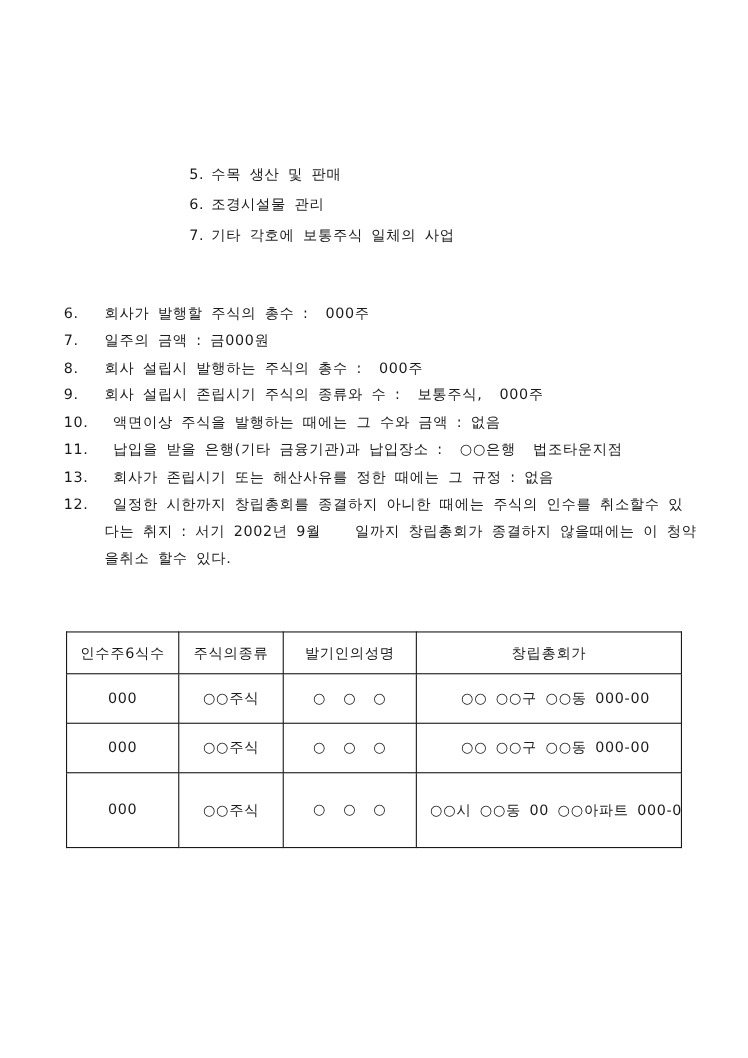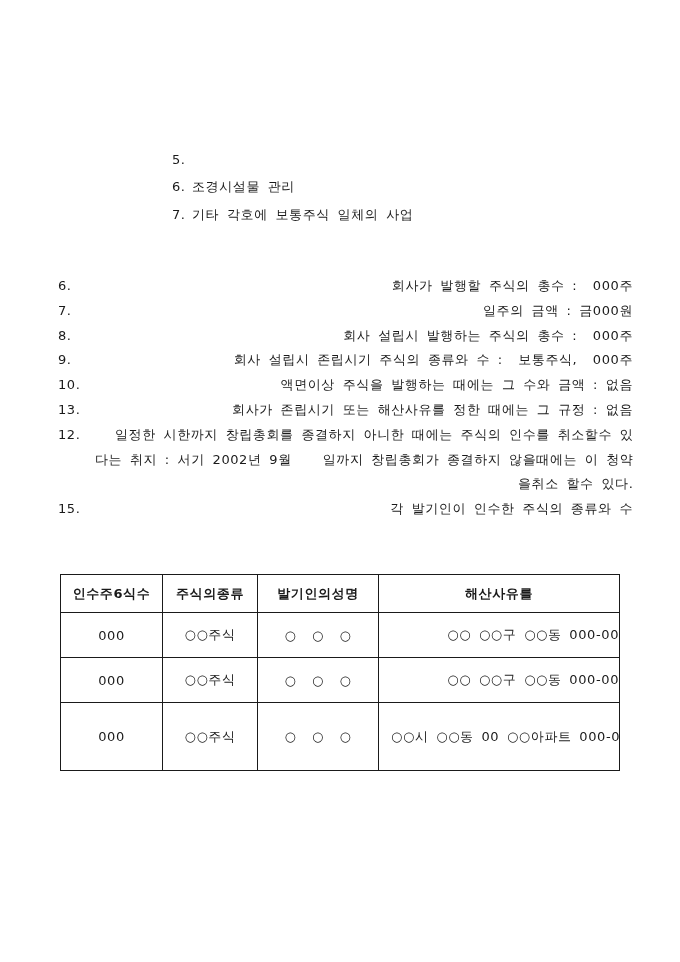--- a/index.html
+++ b/index.html
@@ -18,53 +18,54 @@
   .sub-list { position: absolute; left: 172px; top: 146px; }
   .srow { display: flex; line-height: 27.4px; word-spacing: 3px; }
   .snum { flex: 0 0 20px; }
   .stxt { white-space: pre; }
 
   
   .main-list { position: absolute; left: 58px; top: 274px; width: 575px; }
   .mrow { display: flex; }
   .mnum { flex: 0 0 37px; line-height: 24.8px; }
   .mtxt { flex: 1; }
-  .mline { line-height: 24.8px; white-space: pre; word-spacing: 3px; text-align: right; }
+  .mline { line-height: 24.8px; white-space: pre; word-spacing: 3px; }
 
   
   .founders {
     position: absolute; left: 60px; top: 574px;
     border-collapse: collapse; table-layout: fixed;
     width: 559px;
   }
   .founders th, .founders td {
     border: 1px solid #1a1a1a;
     font-weight: normal;
     text-align: center;
     vertical-align: middle;
     font-size: 13px;
     letter-spacing: 0.6px;
     word-spacing: 3px;
     padding: 0;
     white-space: pre;
     overflow: hidden;
   }
-  .founders .hrow th { height: 37px; font-weight: bold; }
+  .founders .hrow th { height: 37px; }
   .founders .r1 td, .founders .r2 td { height: 44px; }
   .founders .r3 td { height: 67px; }
-  .founders td.addr { text-align: right; padding-left: 12px; }
+  .founders td.addr { text-align: center; padding-left: 12px; }
 </style>
 </head>
 <body>
 
 <div class="page">
 
   <div class="sub-list">
     <div class="srow">
       <span class="snum">5.</span>
+      <span class="stxt">수목 생산 및 판매</span>
     </div>
     <div class="srow">
       <span class="snum">6.</span>
       <span class="stxt">조경시설물 관리</span>
     </div>
     <div class="srow">
       <span class="snum">7.</span>
       <span class="stxt">기타 각호에 보통주식 일체의 사업</span>
     </div>
   </div>
@@ -94,54 +95,54 @@
         <div class="mline">회사 설립시 존립시기 주식의 종류와 수 :  보통주식,  000주</div>
       </div>
     </div>
     <div class="mrow">
       <span class="mnum">10.</span>
       <div class="mtxt">
         <div class="mline"> 액면이상 주식을 발행하는 때에는 그 수와 금액 : 없음</div>
       </div>
     </div>
     <div class="mrow">
+      <span class="mnum">11.</span>
+      <div class="mtxt">
+        <div class="mline"> 납입을 받을 은행(기타 금융기관)과 납입장소 :  ○○은행  법조타운지점</div>
+      </div>
+    </div>
+    <div class="mrow">
       <span class="mnum">13.</span>
       <div class="mtxt">
         <div class="mline"> 회사가 존립시기 또는 해산사유를 정한 때에는 그 규정 : 없음</div>
       </div>
     </div>
     <div class="mrow">
       <span class="mnum">12.</span>
       <div class="mtxt">
         <div class="mline"> 일정한 시한까지 창립총회를 종결하지 아니한 때에는 주식의 인수를 취소할수 있</div>
         <div class="mline">다는 취지 : 서기 2002년 9월    일까지 창립총회가 종결하지 않을때에는 이 청약</div>
         <div class="mline">을취소 할수 있다.</div>
-      </div>
-    </div>
-    <div class="mrow">
-      <span class="mnum">15.</span>
-      <div class="mtxt">
-        <div class="mline"> 각 발기인이 인수한 주식의 종류와 수</div>
       </div>
     </div>
   </div>
 
   <table class="founders">
     <colgroup>
       <col style="width:102px">
         <col style="width:95px">
         <col style="width:121px">
         <col style="width:241px">
     </colgroup>
     <tbody>
         <tr class="hrow">
       <th>인수주6식수</th>
       <th>주식의종류</th>
       <th>발기인의성명</th>
-      <th>해산사유를</th>
+      <th>창립총회가</th>
     </tr>
     <tr class="r1">
       <td>000</td>
       <td>○○주식</td>
       <td>○  ○  ○</td>
       <td class="addr">○○ ○○구 ○○동 000-00</td>
     </tr>
     <tr class="r2">
       <td>000</td>
       <td>○○주식</td>

